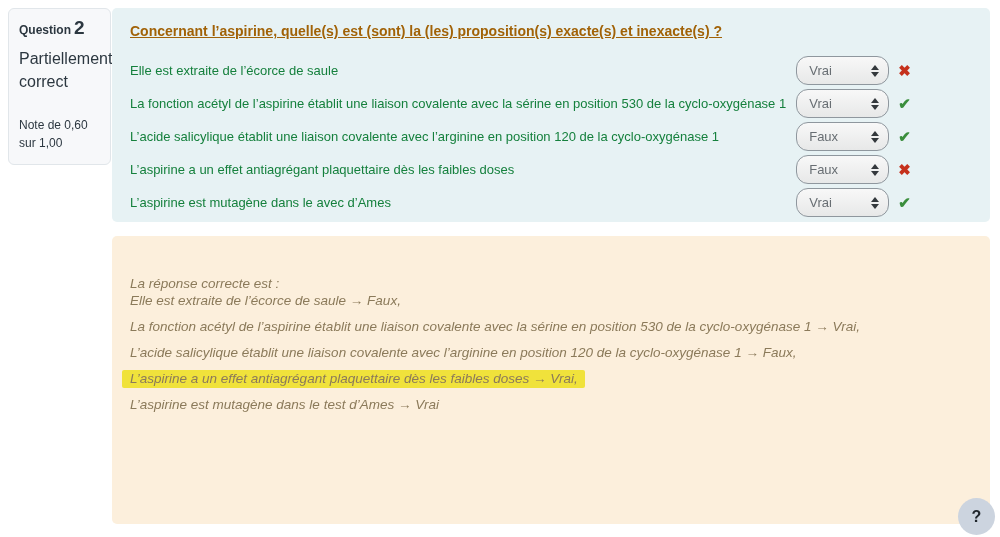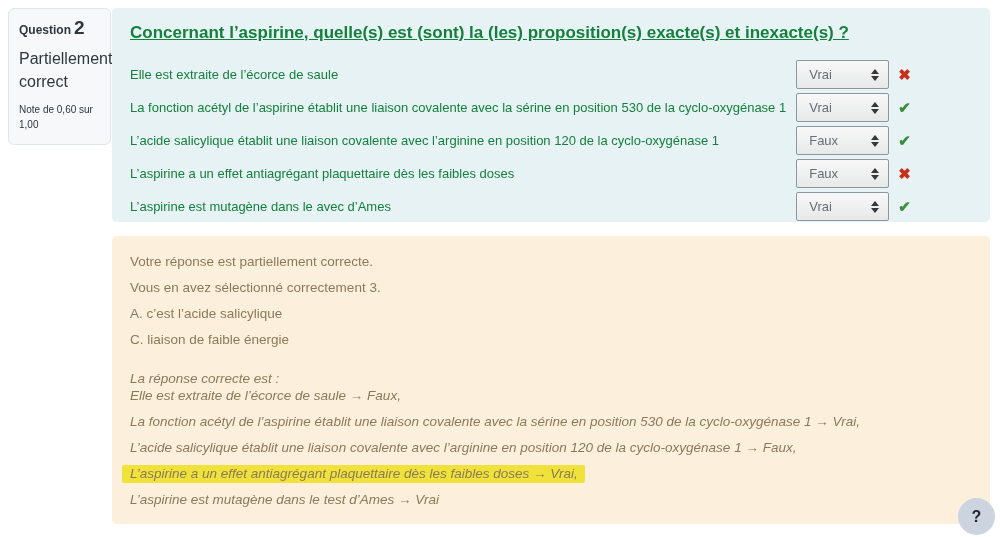--- a/index.html
+++ b/index.html
@@ -10,44 +10,44 @@
 
   
   .info-box{
     position:absolute;left:8px;top:8px;width:103px;box-sizing:border-box;
     background:#f7f8fa;border:1px solid #e1e6ea;border-radius:6px;
     padding:9px 9px 12px 10px;color:#2c3740;
   }
   .q-label{font-weight:bold;font-size:12px;text-align:center;}
   .q-no{font-weight:bold;font-size:19px;margin-left:3px;line-height:1;}
   .q-state{font-size:16px;margin-top:9px;line-height:1.45;}
-  .q-grade{font-size:10px;margin-top:10px;line-height:1.45;}
+  .q-grade{font-size:12px;margin-top:24px;line-height:1.45;}
 
   
   .formulation{
     position:absolute;left:112px;top:8px;width:878px;height:214px;box-sizing:border-box;
     background:#e7f2f4;border-radius:5px;padding:13px 18px;color:#2e3a44;
   }
   .q-title{
-    font-size:17px;font-weight:bold;text-decoration:underline;
-    color:#15803d;margin:2px 0 13px;
+    font-size:14px;font-weight:bold;text-decoration:underline;
+    color:#a16207;margin:2px 0 13px;
   }
   .answers{display:table;border-collapse:separate;border-spacing:0 4px;}
   .answer-row{display:table-row;}
   .answer-text{
     display:table-cell;vertical-align:middle;font-size:13px;color:#15803d;
     padding-right:10px;white-space:nowrap;
   }
   .cell-select{display:table-cell;vertical-align:middle;}
   .cell-mark{display:table-cell;vertical-align:middle;padding-left:9px;}
   .select-box{
     display:flex;align-items:center;justify-content:space-between;
     width:93px;height:29px;box-sizing:border-box;
     background:linear-gradient(#f8f8f8,#e7e8e8);
-    border:1px solid #8f979e;border-radius:2px;
+    border:1px solid #8f979e;border-radius:12px;
     padding:0 9px 0 12px;color:#686e73;font-size:13px;cursor:pointer;
   }
   .select-arrows{display:flex;flex-direction:column;align-items:center;gap:2px;}
   .select-arrows .up{width:0;height:0;border-left:4px solid transparent;border-right:4px solid transparent;border-bottom:5px solid #33383c;}
   .select-arrows .dn{width:0;height:0;border-left:4px solid transparent;border-right:4px solid transparent;border-top:5px solid #33383c;}
   .mark{font-size:15px;font-weight:bold;line-height:1;}
   .mark.correct{color:#3a8e3c;}
   .mark.incorrect{color:#c5311c;}
 
   
@@ -164,30 +164,20 @@
           </div>
         </div>
         <div class="cell-mark">
           <span class="mark correct">✔</span>
         </div>
       </div>
     </div>
 </div>
 
 <div class="outcome">
-  <div>
-
-      <p class="fb-line">Votre réponse est partiellement correcte.</p>
-
-      <p class="fb-line">Vous en avez sélectionné correctement 3.</p>
-
-      <p class="fb-line">A. c’est l’acide salicylique</p>
-
-      <p class="fb-line">C. liaison de faible énergie</p>
-    </div>
 
   <div class="right-answer-block">
     <p class="ra-intro">La réponse correcte est :</p>
     <div>
 
         <p class="ra-line"><span>Elle est extraite de l’écorce de saule → Faux,</span></p>
 
         <p class="ra-line"><span>La fonction acétyl de l’aspirine établit une liaison covalente avec la sérine en position 530 de la cyclo-oxygénase 1 → Vrai,</span></p>
 
         <p class="ra-line"><span>L’acide salicylique établit une liaison covalente avec l’arginine en position 120 de la cyclo-oxygénase 1 → Faux,</span></p>

